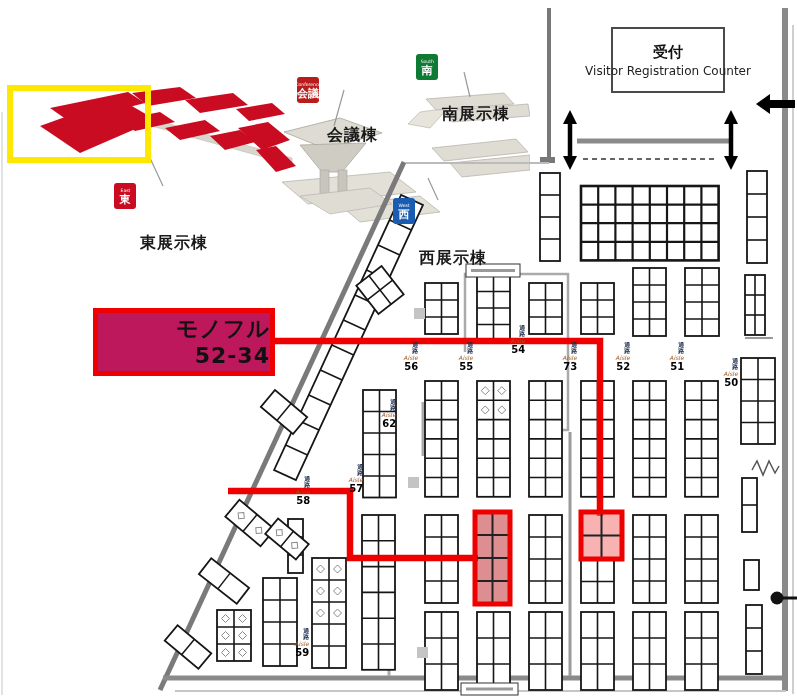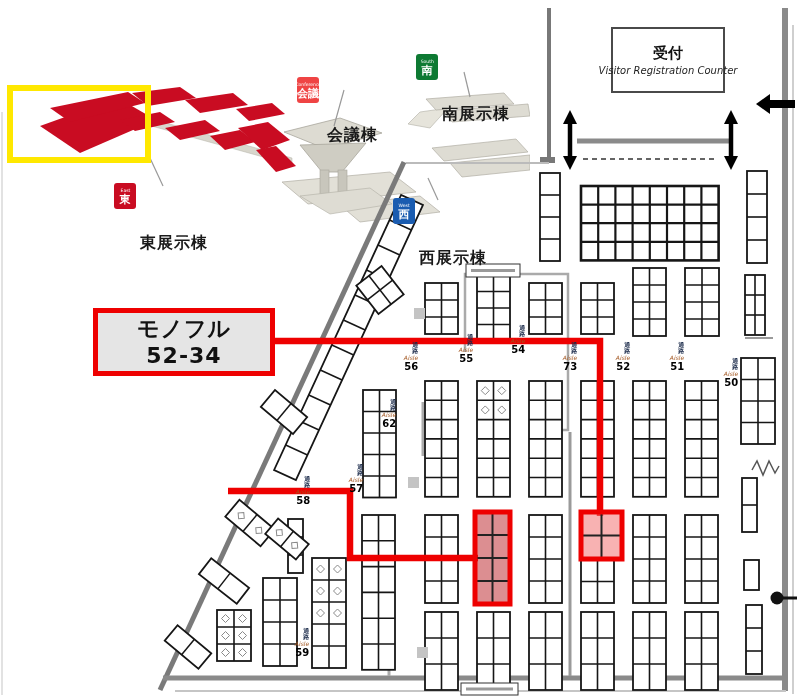--- a/index.html
+++ b/index.html
@@ -2,23 +2,23 @@
 <html><head>
 <meta charset="utf-8">
 <style>
   html,body{margin:0;padding:0;background:#fff;}
   body{width:797px;height:696px;font-family:"DejaVu Sans",sans-serif;}
   .stage{position:relative;width:797px;height:696px;overflow:hidden;background:#fff;}
   svg{position:absolute;left:0;top:0;}
   .reg-box{position:absolute;left:611px;top:27px;width:110px;height:62px;border:2px solid #4a4a4a;
     background:#fff;display:flex;flex-direction:column;align-items:center;justify-content:center;z-index:4;}
   .reg-title{font-size:15px;font-weight:bold;color:#111;}
-  .reg-sub{font-size:10px;color:#222;margin-top:2px;white-space:nowrap;font-style:italic;}
-  .callout{position:absolute;border:5px solid #ee0000;background:#e5e5e5;display:flex;flex-direction:column;
-    align-items:center;justify-content:center;z-index:6;}
+  .reg-sub{font-size:12px;color:#222;margin-top:2px;white-space:nowrap;}
+  .callout{position:absolute;border:5px solid #ee0000;background:#be185d;display:flex;flex-direction:column;
+    align-items:flex-end;justify-content:center;z-index:6;}
   .callout div{font-size:22px;font-weight:bold;color:#111;line-height:1.25;letter-spacing:1px;}
   .badge{position:absolute;width:22px;height:26px;border-radius:3px;color:#fff;display:flex;flex-direction:column;
     align-items:center;justify-content:center;line-height:1;z-index:3;}
   .badge .en{font-size:5px;transform:scale(.9);}
   .badge .jp{font-size:11px;font-weight:bold;margin-top:1px;}
   .bldg-label{position:absolute;font-size:16px;font-weight:bold;color:#1a1a1a;letter-spacing:1px;z-index:3;white-space:nowrap;margin-top:47px;}
   .aisle{position:absolute;display:flex;flex-direction:column;align-items:flex-end;line-height:1;
     transform:translateX(-50%);z-index:5;}
   .aisle .tsuro{font-size:6px;color:#1a2a4a;font-weight:bold;}
   .aisle .word{font-size:6px;font-style:italic;color:#a1541d;margin-top:1px;}
@@ -62,21 +62,21 @@
     <g stroke="#999" stroke-width="1.2">
       <line x1="344" y1="90" x2="334" y2="126"></line>
       <line x1="464" y1="72" x2="470" y2="97"></line>
       <line x1="163" y1="186" x2="150" y2="158"></line>
       <line x1="438" y1="200" x2="428" y2="178"></line>
     </g>
 
     <rect x="10" y="88" width="138" height="72" fill="none" stroke="#ffe800" stroke-width="6"></rect>
   </svg>
 
-  <div class="badge" style="left:297px;top:77px;background:#ef4444">
+  <div class="badge" style="left:297px;top:77px;background:#b91c1c">
     <span class="en">Conference</span>
     <span class="jp">会議</span>
   </div>
   <div class="bldg-label" style="left:327px;top:78px;">会議棟</div>
 
   <div class="badge" style="left:416px;top:54px;background:#0e7a33">
     <span class="en">South</span>
     <span class="jp">南</span>
   </div>
   <div class="bldg-label" style="left:442px;top:57px;">南展示棟</div>
@@ -395,21 +395,21 @@
         <span class="tsuro">路</span>
         <span class="word">Aisle</span>
         <span class="num">62</span>
       </div>
       <div class="aisle" style="left: 411px; top: 342px;">
         <span class="tsuro">通</span>
         <span class="tsuro">路</span>
         <span class="word">Aisle</span>
         <span class="num">56</span>
       </div>
-      <div class="aisle" style="left: 466px; top: 334px;">
+      <div class="aisle" style="left: 466px; top: 342px;">
         <span class="tsuro">通</span>
         <span class="tsuro">路</span>
         <span class="word">Aisle</span>
         <span class="num">55</span>
       </div>
       <div class="aisle" style="left: 518px; top: 325px;">
         <span class="tsuro">通</span>
         <span class="tsuro">路</span>
         <span class="word">Aisle</span>
         <span class="num">54</span>

